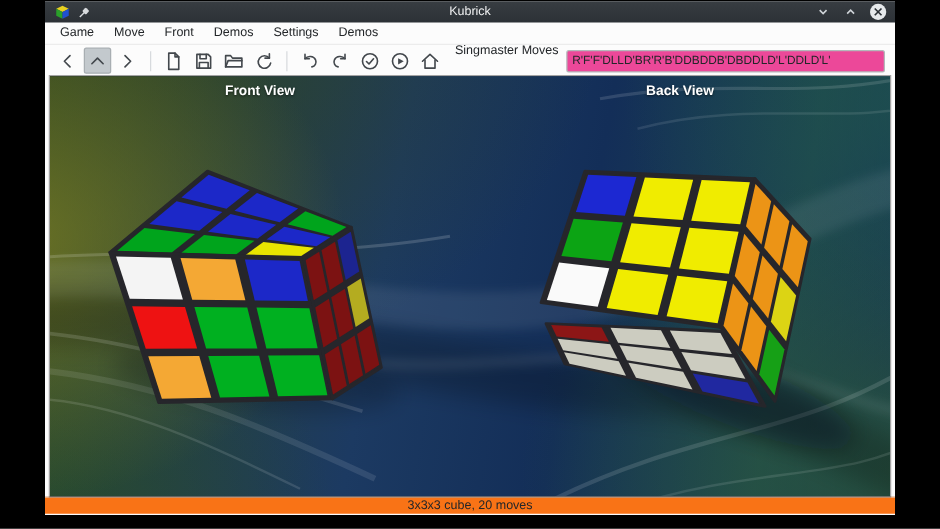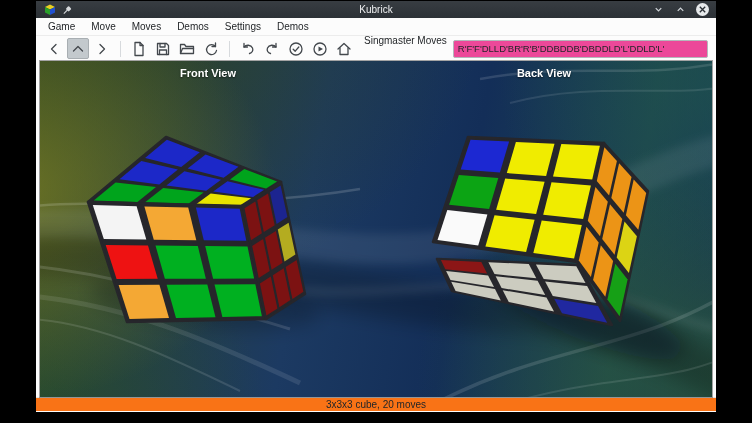--- a/index.html
+++ b/index.html
@@ -81,21 +81,21 @@
         <svg width="9" height="9" viewBox="0 0 10 10">
           <path d="M2,2 L8,8 M8,2 L2,8" stroke="#2b3035" stroke-width="1.5"></path>
         </svg>
       </div>
     </div>
   </div>
 
   <div class="menubar">
     <span class="menu-item">Game</span>
     <span class="menu-item">Move</span>
-    <span class="menu-item">Moves</span>
+    <span class="menu-item">Front</span>
     <span class="menu-item">Demos</span>
     <span class="menu-item">Settings</span>
     <span class="menu-item">Demos</span>
   </div>
 
   <div class="toolbar">
     <button class="tbtn">
       <svg width="16" height="16" viewBox="0 0 16 16" class="ticon">
           <polyline points="10,3.5 5.5,8 10,12.5"></polyline>
         </svg>

